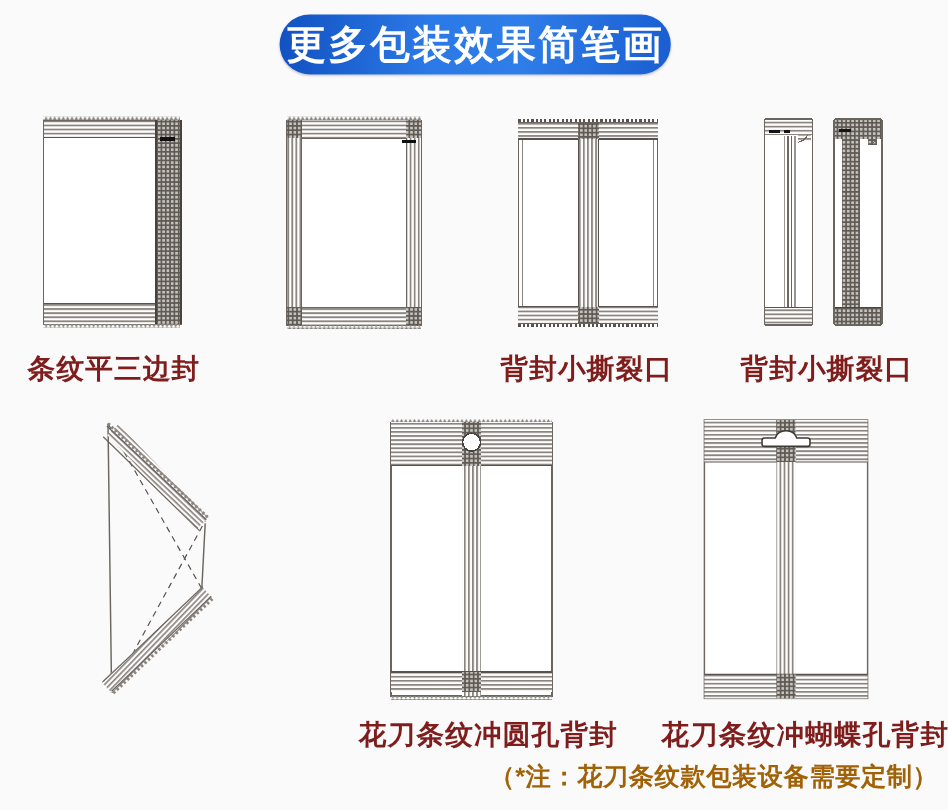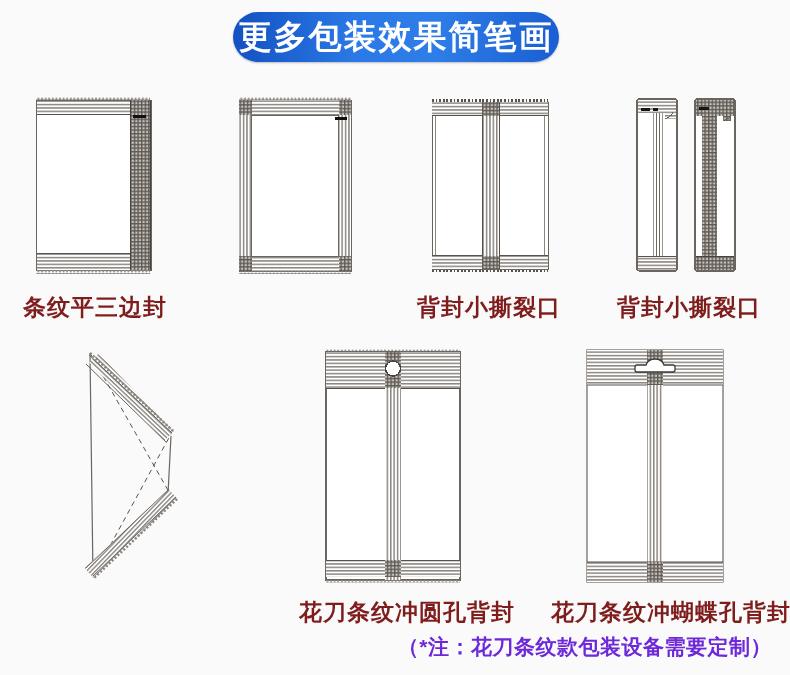--- a/index.html
+++ b/index.html
@@ -20,22 +20,22 @@
   .fig svg { display:block; shape-rendering:crispEdges; }
 
   .cap {
     position:absolute; height:30px; font-size:23px; font-weight:600; color:#7f1d1d;
     text-align:center; letter-spacing:1px; white-space:nowrap;
   }
   .cap.r1 { top:292px; }
   .cap.r2 { top:597px; }
 
   .footnote {
-    position:absolute; top:633px; right:18px; font-size:21px; font-weight:600;
-    color:#6d28d9; letter-spacing:0.5px; white-space:nowrap;
+    position:absolute; top:633px; right:8px; font-size:21px; font-weight:600;
+    color:#a16207; letter-spacing:0.5px; white-space:nowrap;
   }
   .defs-holder { position:absolute; width:0; height:0; overflow:hidden; }
 </style>
 </head>
 <body>
 
 <div class="page">
 
   <svg class="defs-holder" aria-hidden="true">
     <defs>

